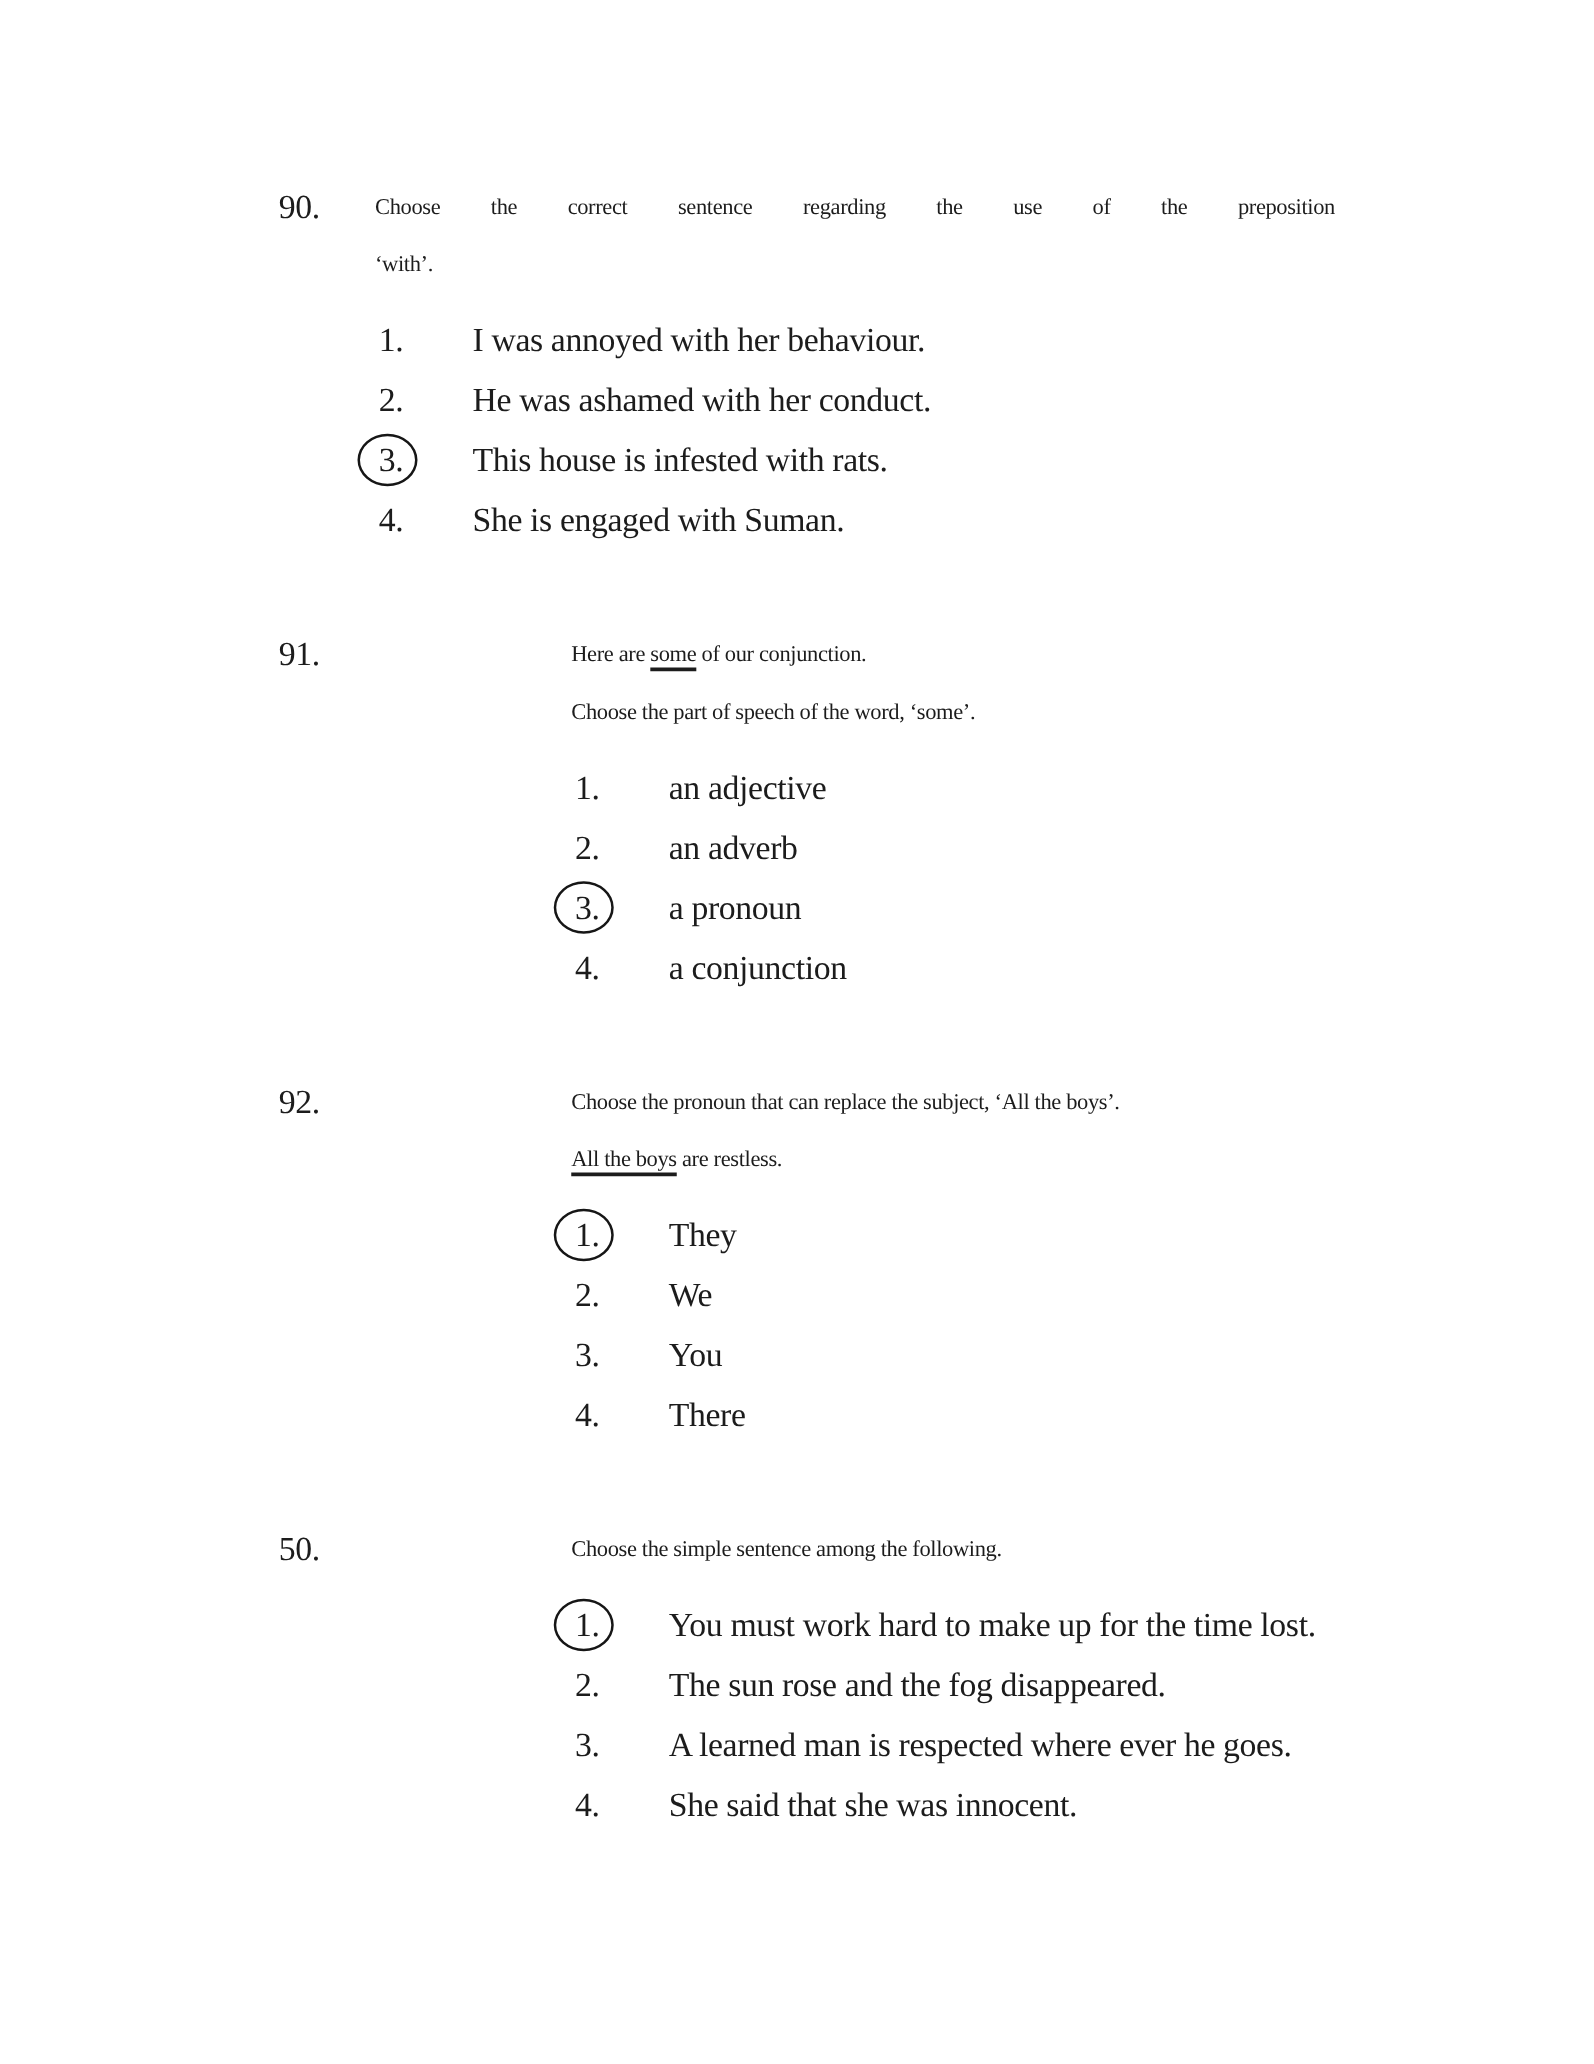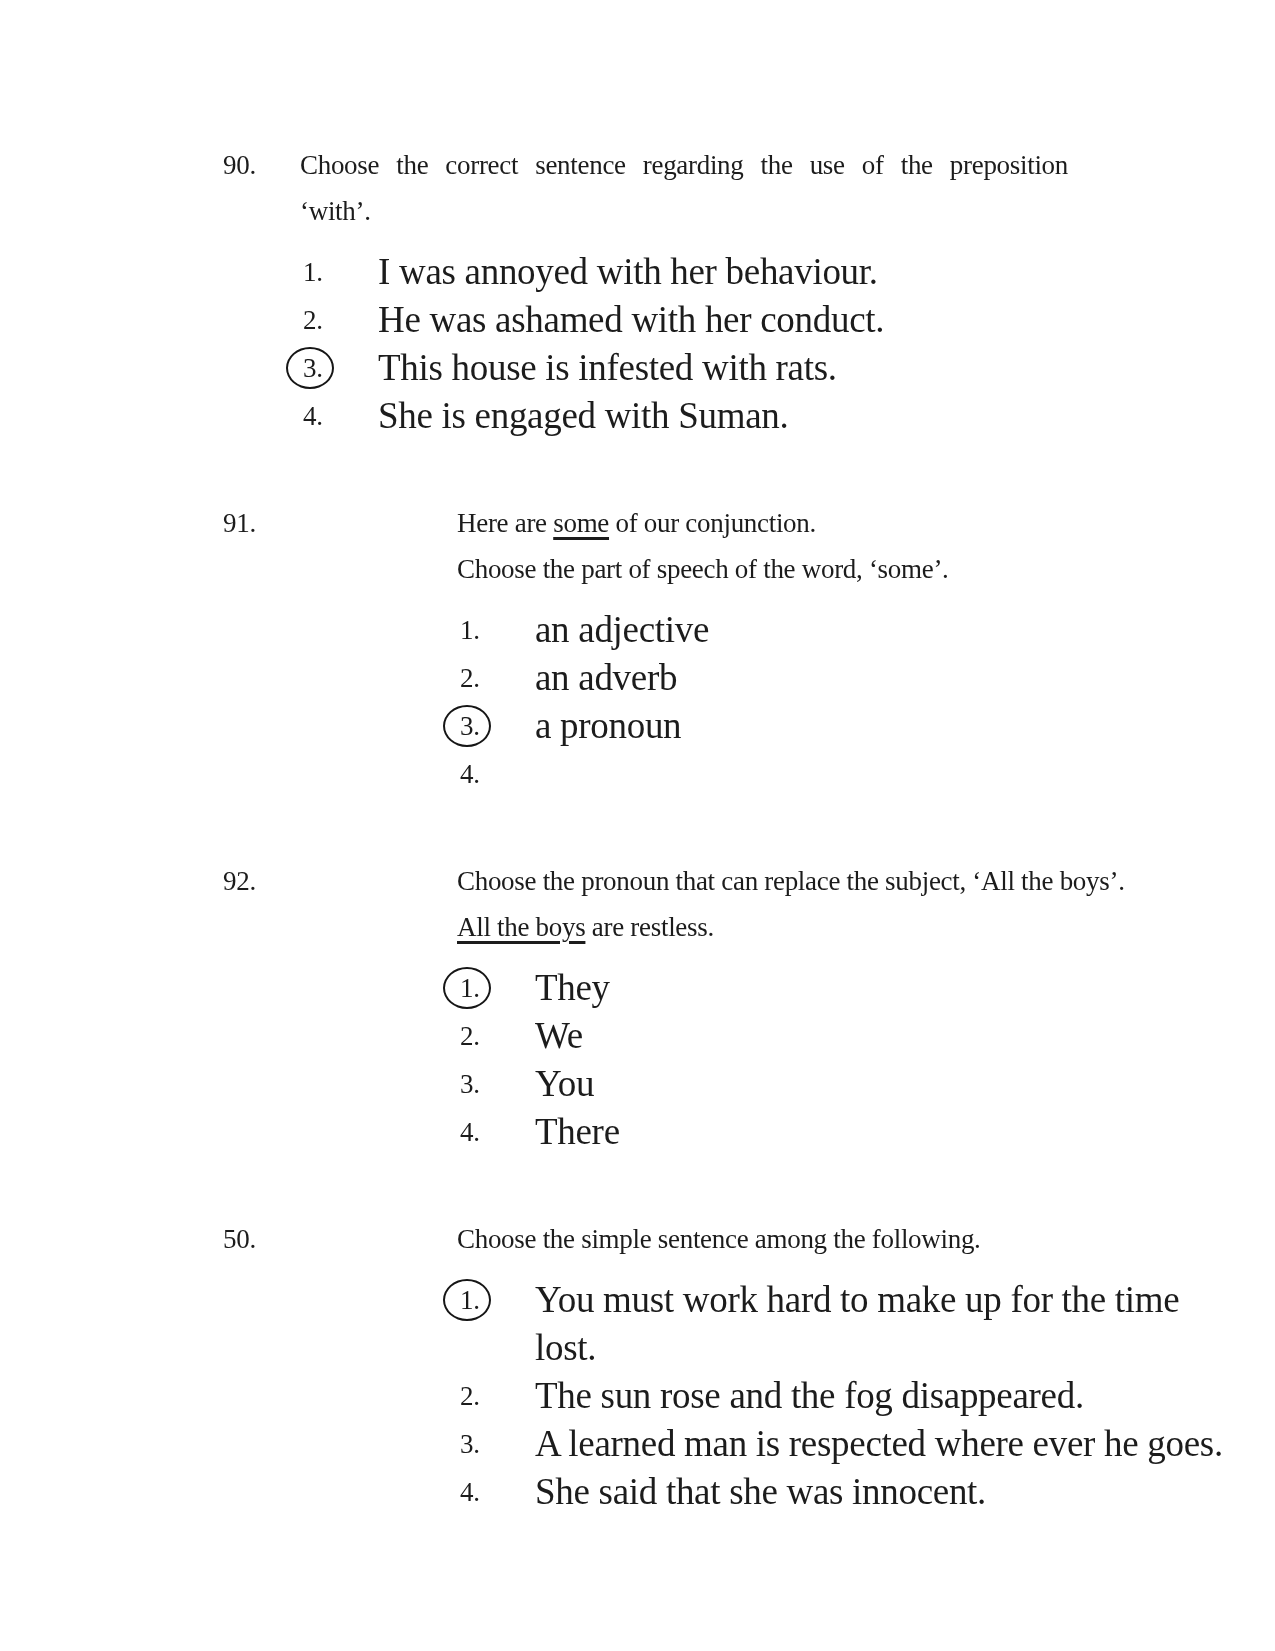--- a/index.html
+++ b/index.html
@@ -34,21 +34,21 @@
     width: 77px;
     font-size: 27px;
     line-height: 46px;
     letter-spacing: -0.3px;
   }
   .qbody {
     flex: 0 0 768px;
     width: 768px;
   }
   .prompt .line {
-    font-size: 27px;
+    font-size: 18px;
     line-height: 46px;
     letter-spacing: -0.3px;
   }
   .prompt .line.justify {
     text-align: justify;
     text-align-last: justify;
   }
   .seg.underline {
     text-decoration: underline;
     text-decoration-thickness: 2.5px;
@@ -66,21 +66,21 @@
     width: 78px;
     position: relative;
     padding-left: 3px;
     box-sizing: border-box;
     font-size: 27px;
     line-height: 48px;
     letter-spacing: -0.3px;
   }
   .opt-text {
     flex: 1 1 auto;
-    font-size: 37px;
+    font-size: 27px;
     line-height: 48px;
     letter-spacing: -0.3px;
   }
   .circle {
     position: absolute;
     left: -14px;
     top: 3px;
     width: 48px;
     height: 42px;
     box-sizing: border-box;
@@ -167,20 +167,21 @@
       <span>3.</span>
     </div>
     <div class="opt-text">a pronoun</div>
   </div>
 
   <div class="opt-row">
     <div class="opt-num">
       
       <span>4.</span>
     </div>
+    <div class="opt-text">a conjunction</div>
   </div>
 </div>
     </div>
   </div>
 
   <div class="question">
     <div class="qnum">92.</div>
     <div class="qbody">
       <div class="prompt">
             <div class="line"><span class="seg">Choose the pronoun that can replace the subject, ‘All the boys’.</span></div>

